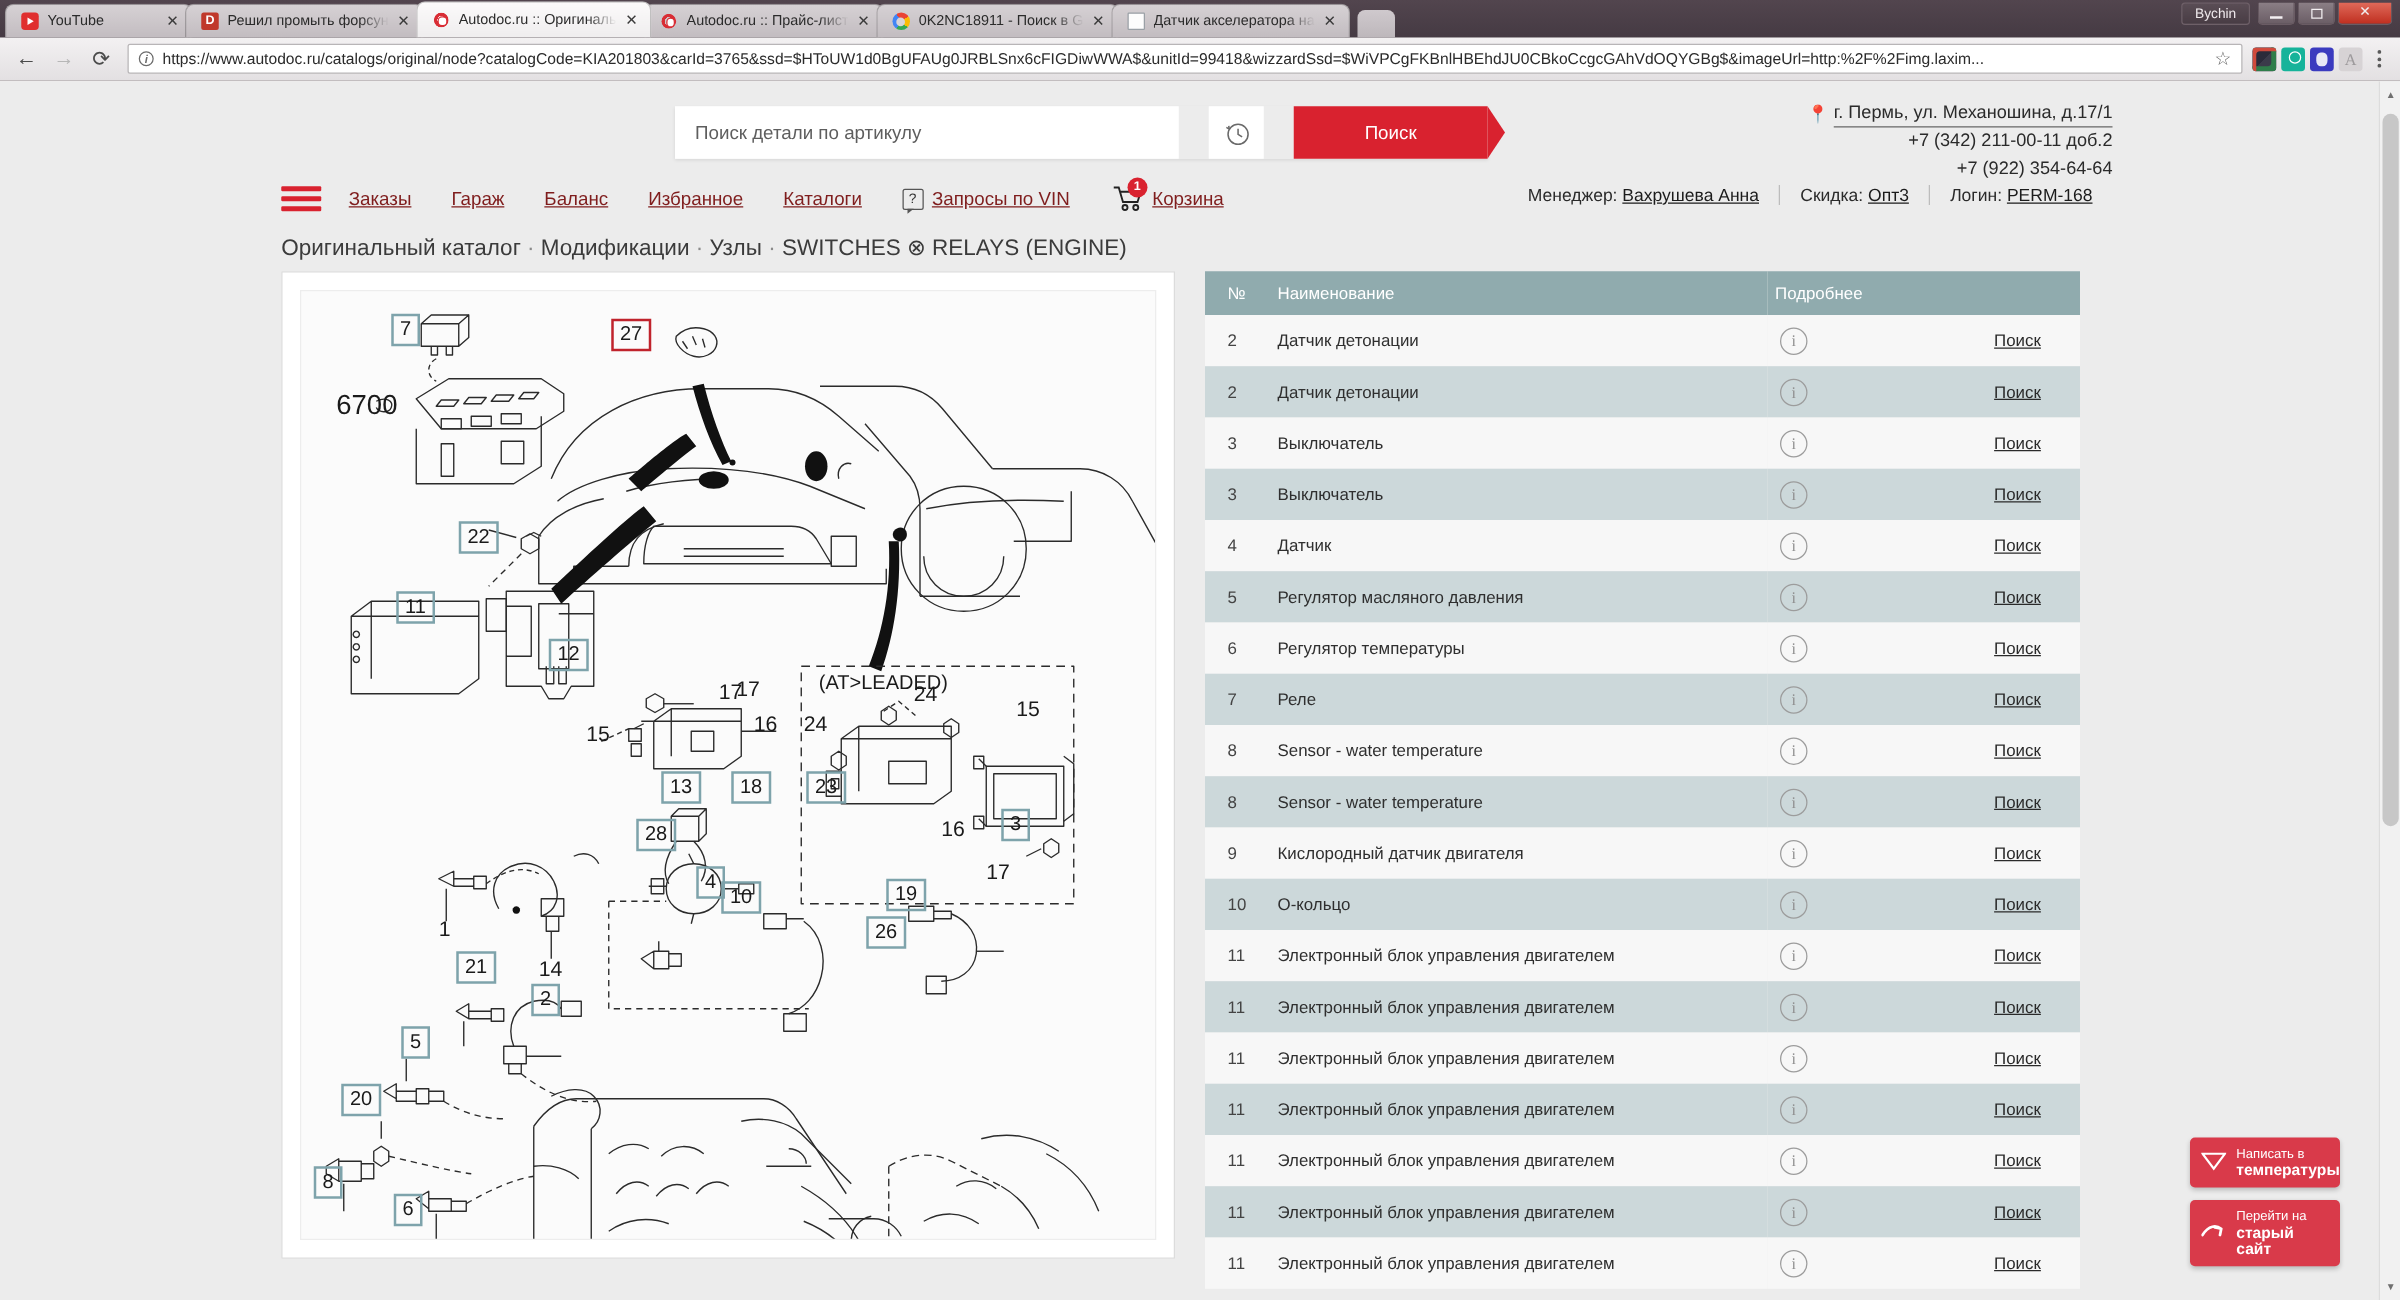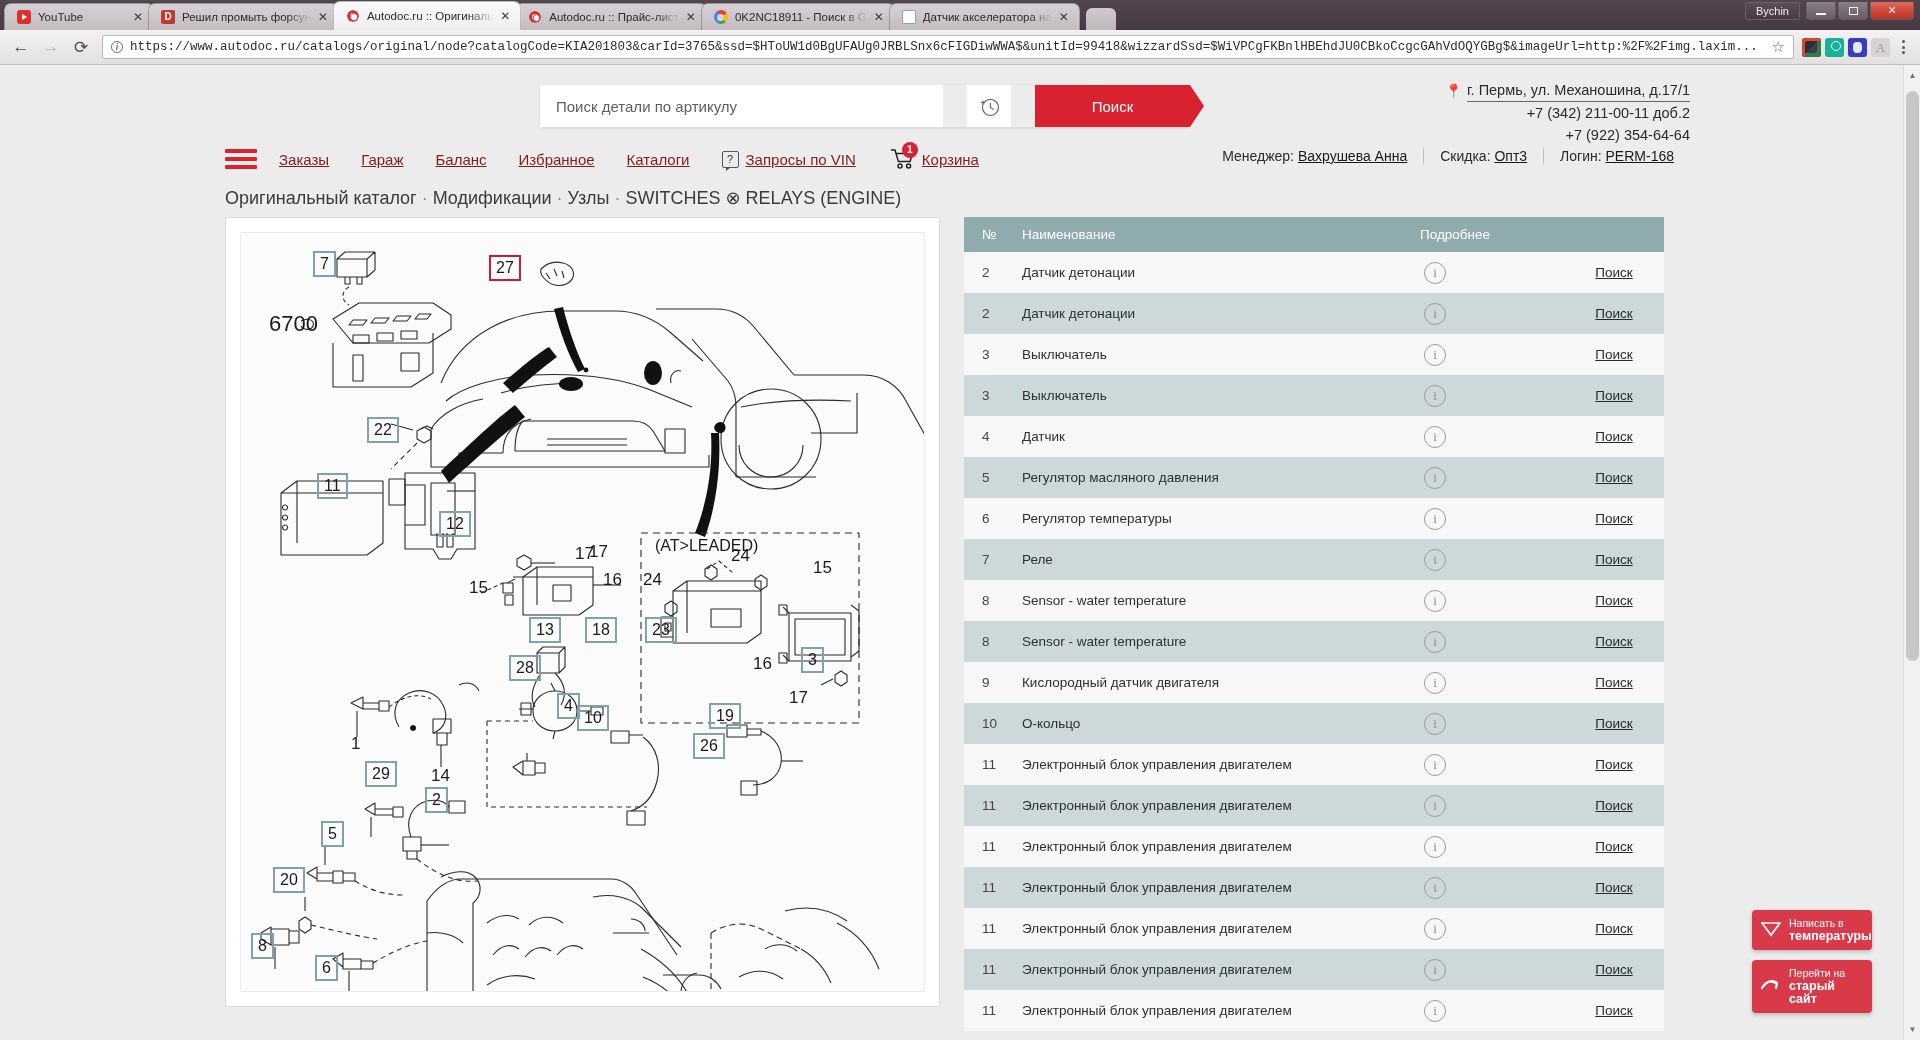--- a/index.html
+++ b/index.html
@@ -122,21 +122,21 @@
   }
   .navbtn.dim { color:#b7b7b7; }
   .omnibox {
     flex:1;height:24px;background:#fff;border:1px solid #b8b5b7;border-radius:2px;
     display:flex;align-items:center;gap:7px;padding:0 8px;
     font-size:12.5px;color:#2b2b2b;overflow:hidden;white-space:nowrap;
     margin:0 4px;
   }
   .omnibox .urltext{
     flex:1;overflow:hidden;text-overflow:ellipsis;white-space:nowrap;
-    font-family:Liberation Mono, monospace;
+    font-family:Liberation Sans, sans-serif;
   }
   .info-circle {
     width:12px;height:12px;border:1.3px solid #6b6b6b;border-radius:50%;
     font-size:9px;line-height:10px;text-align:center;color:#6b6b6b;flex:0 0 12px;
     font-style:italic;font-weight:bold;
   }
   .star-icon { color:#5f5f5f; font-size:15px; }
   .ext-icon { width:19px;height:19px;border-radius:3px;flex:0 0 19px; }
   .ext-1 { background:linear-gradient(135deg,#2b2b3a 50%,#3b3b4a 50%);
     box-shadow: inset 3px 3px 0 0 #d04a3c, inset -4px -4px 0 0 #2f7d4a; }
@@ -662,21 +662,21 @@
           <span class="co hl" style="left:248px;top:22px">27</span>
           <span class="co" style="left:126px;top:184px">22</span>
           <span class="co" style="left:76px;top:240px">11</span>
           <span class="co" style="left:198px;top:278px">12</span>
           <span class="co" style="left:288px;top:384px">13</span>
           <span class="co" style="left:344px;top:384px">18</span>
           <span class="co" style="left:404px;top:384px">23</span>
           <span class="co" style="left:560px;top:414px">3</span>
           <span class="co" style="left:316px;top:460px">4</span>
           <span class="co" style="left:268px;top:422px">28</span>
-          <span class="co" style="left:124px;top:528px">29</span>
+          <span class="co" style="left:124px;top:528px">21</span>
           <span class="co" style="left:184px;top:554px">2</span>
           <span class="co" style="left:336px;top:472px">10</span>
           <span class="co" style="left:468px;top:470px">19</span>
           <span class="co" style="left:452px;top:500px">26</span>
           <span class="co" style="left:80px;top:588px">5</span>
           <span class="co" style="left:32px;top:634px">20</span>
           <span class="co" style="left:10px;top:700px">8</span>
           <span class="co" style="left:74px;top:722px">6</span>
         </div>
       </div>

